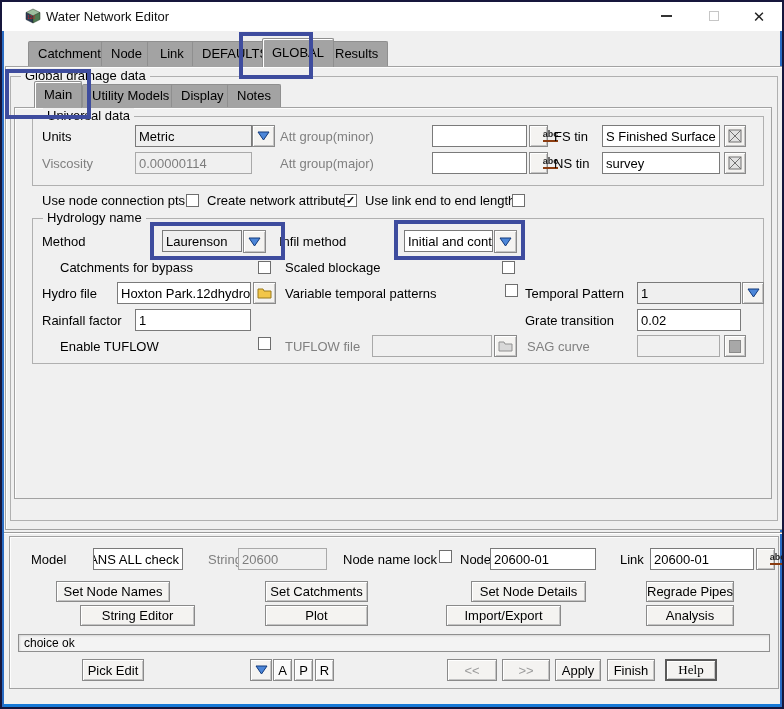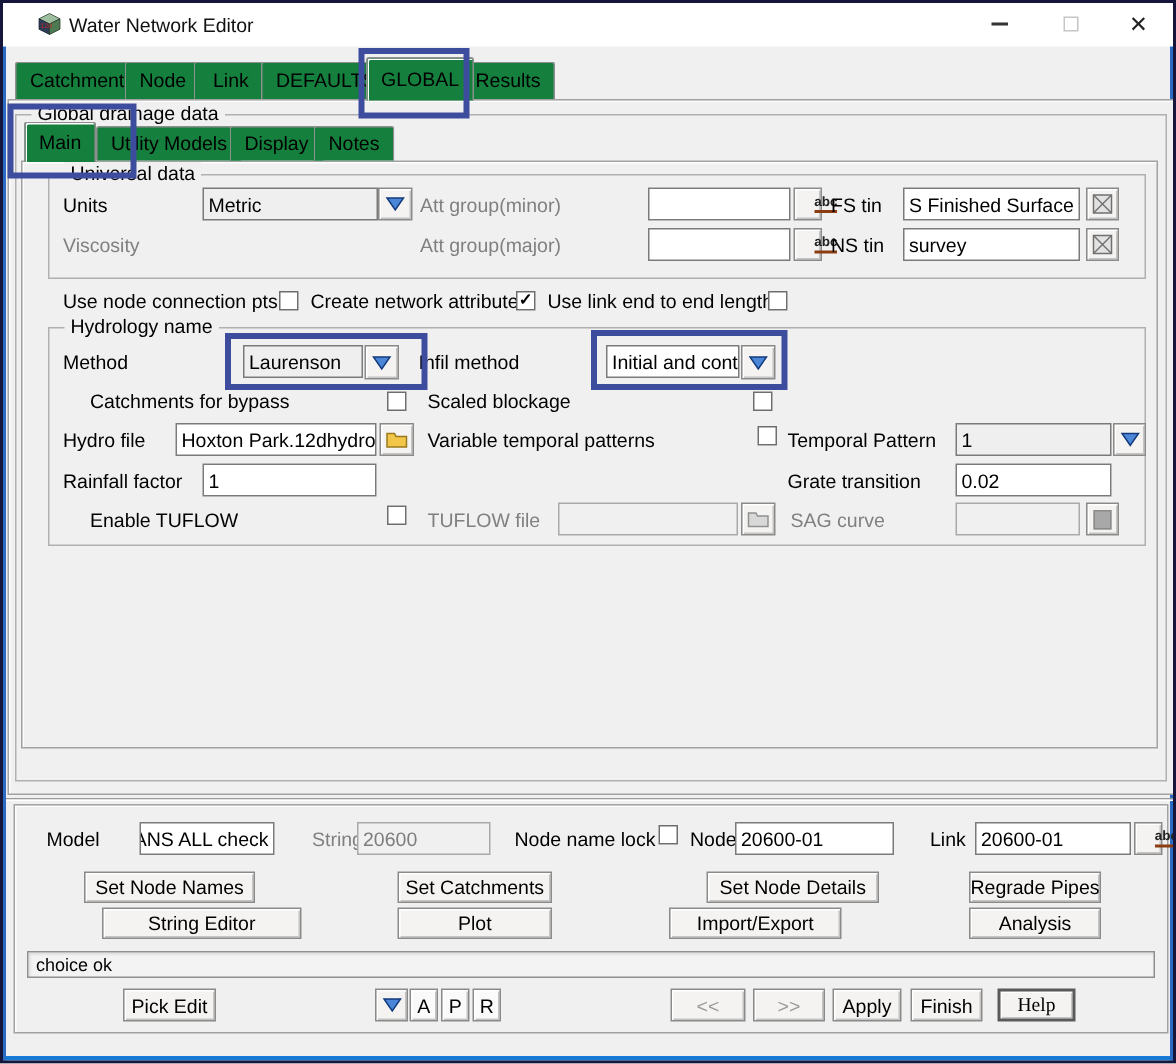--- a/index.html
+++ b/index.html
@@ -13,21 +13,21 @@
   }
   .titlebar{position:absolute;left:0;top:0;width:780px;height:29px;background:#ffffff;}
   .title-text{position:absolute;left:44px;top:7px;font-size:13px;color:#111;}
   .app-icon{position:absolute;left:23px;top:6px;width:16px;height:16px;}
   .win-btn{position:absolute;top:2px;width:32px;height:24px;display:flex;align-items:center;justify-content:center;}
   .min-glyph{width:11px;height:2px;background:#333;}
   .max-glyph{width:10px;height:10px;border:1px solid #c6c6c6;}
   .close-glyph{font-size:15px;color:#222;line-height:1;}
   
   .tab{position:absolute;top:39px;height:25px;line-height:24px;padding:0 9px;
-    background:#15803d;border:1px solid #8f8f8f;border-bottom:none;border-radius:2px 2px 0 0;z-index:2;}
+    background:#a3a3a3;border:1px solid #8f8f8f;border-bottom:none;border-radius:2px 2px 0 0;z-index:2;margin-left:18px;}
   .tab.active{top:36px;height:29px;line-height:28px;z-index:4;box-shadow:inset 1px 1px 0 #fff;}
   .panel{position:absolute;border:1px solid #a2a2a2;background:#f0f0f0;box-shadow:inset 1px 1px 0 #fdfdfd;}
   .groupbox{position:absolute;border:1px solid #b0b0b0;}
   .legend{position:absolute;top:-9px;left:10px;background:#f0f0f0;padding:0 4px;white-space:nowrap;}
   .lbl{position:absolute;white-space:nowrap;}
   .lbl.gray{color:#808080;}
   .field{position:absolute;height:22px;border:1px solid #7a7a7a;background:#fff;
     padding:0 3px;display:flex;align-items:center;overflow:hidden;white-space:nowrap;}
   .field.combo{background:#efefef;}
   .field.disabled{background:#f0f0f0;color:#7d7d7d;border-color:#a9a9a9;}
@@ -109,20 +109,21 @@
   <div class="field" style="left:600px;top:123px;width:118px">S Finished Surface</div>
   <div class="btn" style="left:722px;top:123px;width:22px;height:22px">
     <svg width="14" height="14" viewBox="0 0 14 14">
         <rect x="1" y="1" width="12" height="12" fill="#e2e2e2" stroke="#707070"></rect>
         <line x1="1" y1="1" x2="13" y2="13" stroke="#707070"></line>
         <line x1="13" y1="1" x2="1" y2="13" stroke="#707070"></line>
       </svg>
   </div>
 
   <span class="lbl gray" style="left:40px;top:154px">Viscosity</span>
+  <div class="field disabled" style="left:133px;top:150px;width:117px">0.00000114</div>
   <span class="lbl gray" style="left:278px;top:154px">Att group(major)</span>
   <div class="field" style="left:430px;top:150px;width:95px"></div>
   <div class="btn" style="left:527px;top:150px;width:19px;height:22px">
     <span class="abc-inner">abc</span>
   </div>
   <span class="lbl" style="left:552px;top:154px">NS tin</span>
   <div class="field" style="left:600px;top:150px;width:118px">survey</div>
   <div class="btn" style="left:722px;top:150px;width:22px;height:22px">
     <svg width="14" height="14" viewBox="0 0 14 14">
         <rect x="1" y="1" width="12" height="12" fill="#e2e2e2" stroke="#707070"></rect>
@@ -214,21 +215,21 @@
     <span class="lbl" style="left:610px;top:15px">Link</span>
     <div class="field" style="left:640px;top:11px;width:104px">20600-01</div>
     <div class="btn" style="left:746px;top:11px;width:19px;height:22px">
       <span class="abc-inner">abc</span>
     </div>
 
     <div class="btn" style="left:46px;top:44px;width:114px;height:21px">Set Node Names</div>
     <div class="btn" style="left:255px;top:44px;width:103px;height:21px">Set Catchments</div>
     <div class="btn" style="left:461px;top:44px;width:115px;height:21px">Set Node Details</div>
     <div class="btn" style="left:636px;top:44px;width:88px;height:21px">Regrade Pipes</div>
-    <div class="btn" style="left:58px;top:68px;width:133px;height:21px">String Editor</div>
+    <div class="btn" style="left:70px;top:68px;width:115px;height:21px">String Editor</div>
     <div class="btn" style="left:255px;top:68px;width:103px;height:21px">Plot</div>
     <div class="btn" style="left:436px;top:68px;width:115px;height:21px">Import/Export</div>
     <div class="btn" style="left:636px;top:68px;width:88px;height:21px">Analysis</div>
 
     <div class="statusbar" style="left:8px;top:97px;width:752px">
       <span>choice ok</span>
     </div>
 
     <div class="btn" style="left:72px;top:122px;width:62px;height:22px">Pick Edit</div>
     <div class="btn" style="left:240px;top:122px;width:22px;height:22px">

